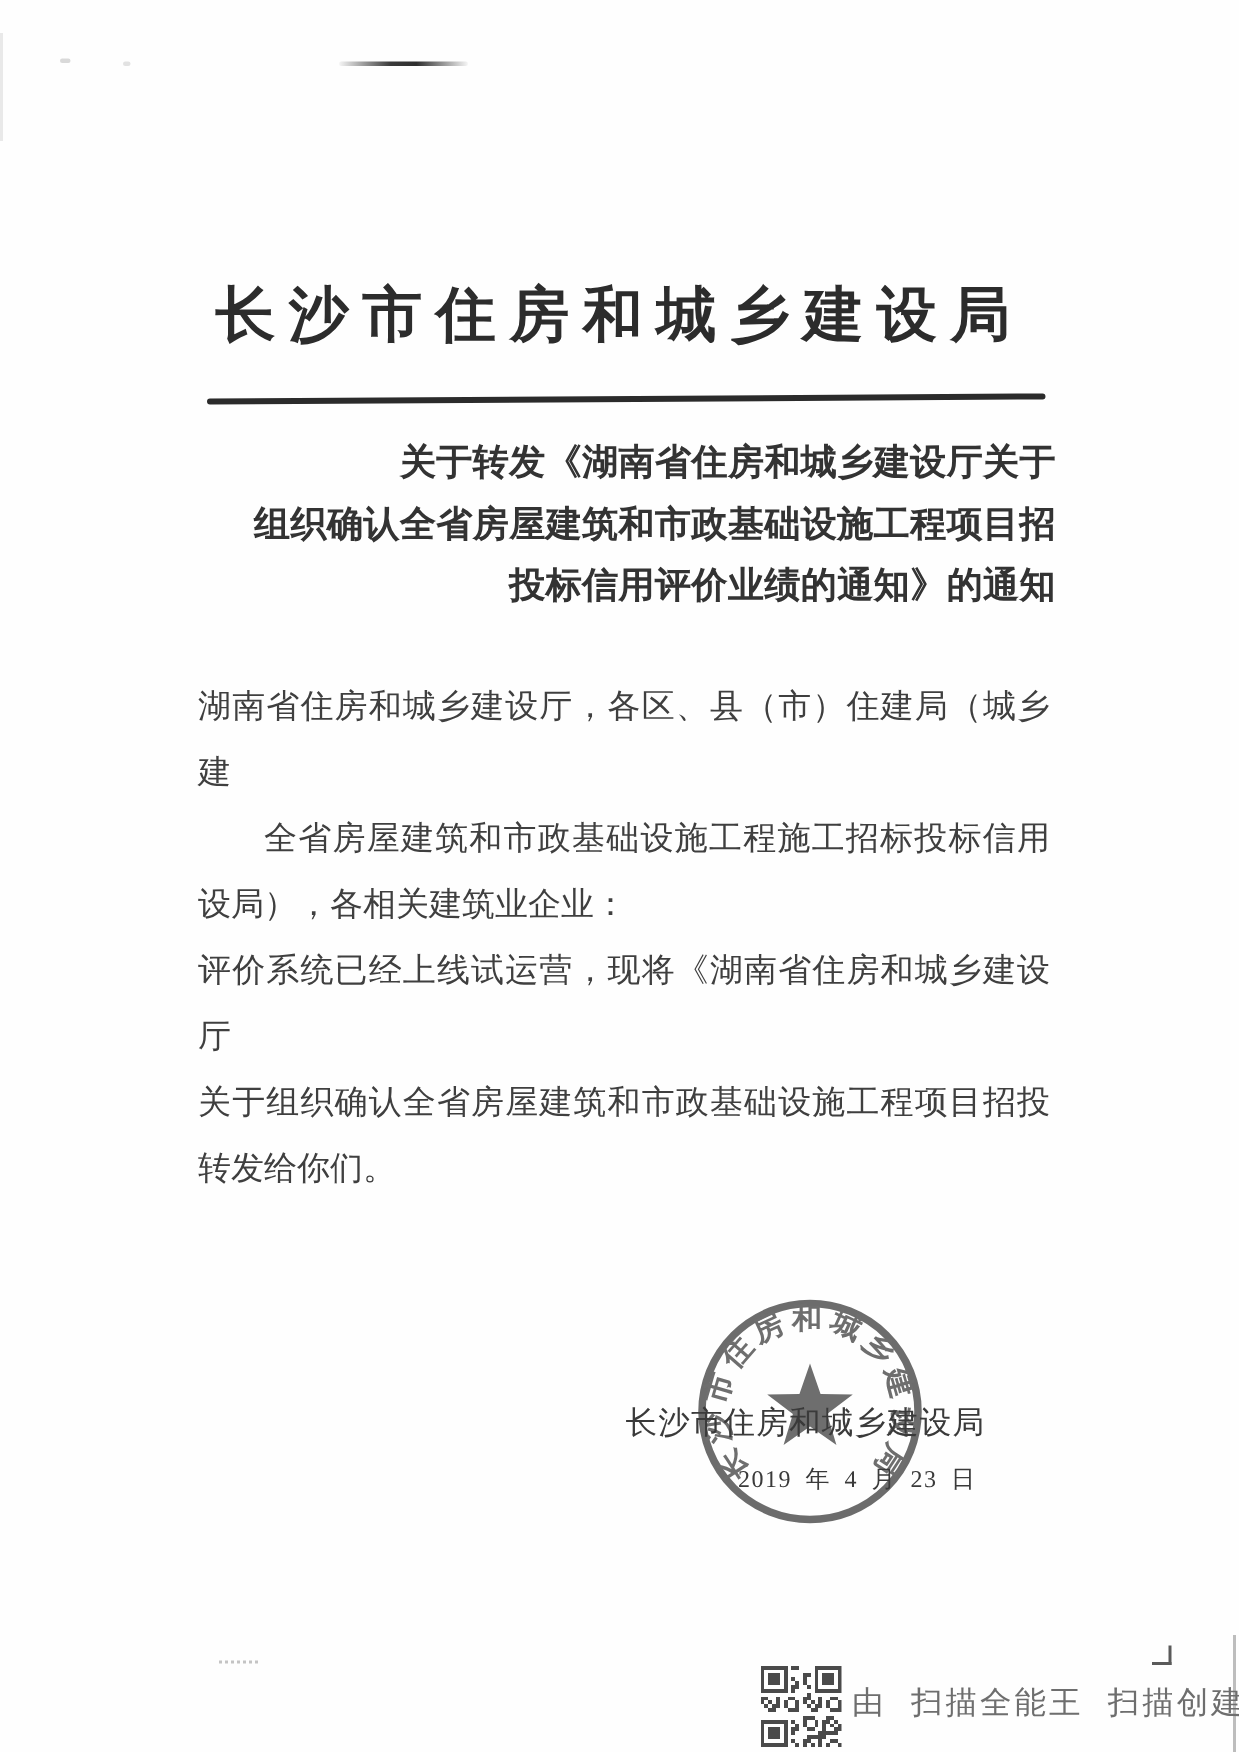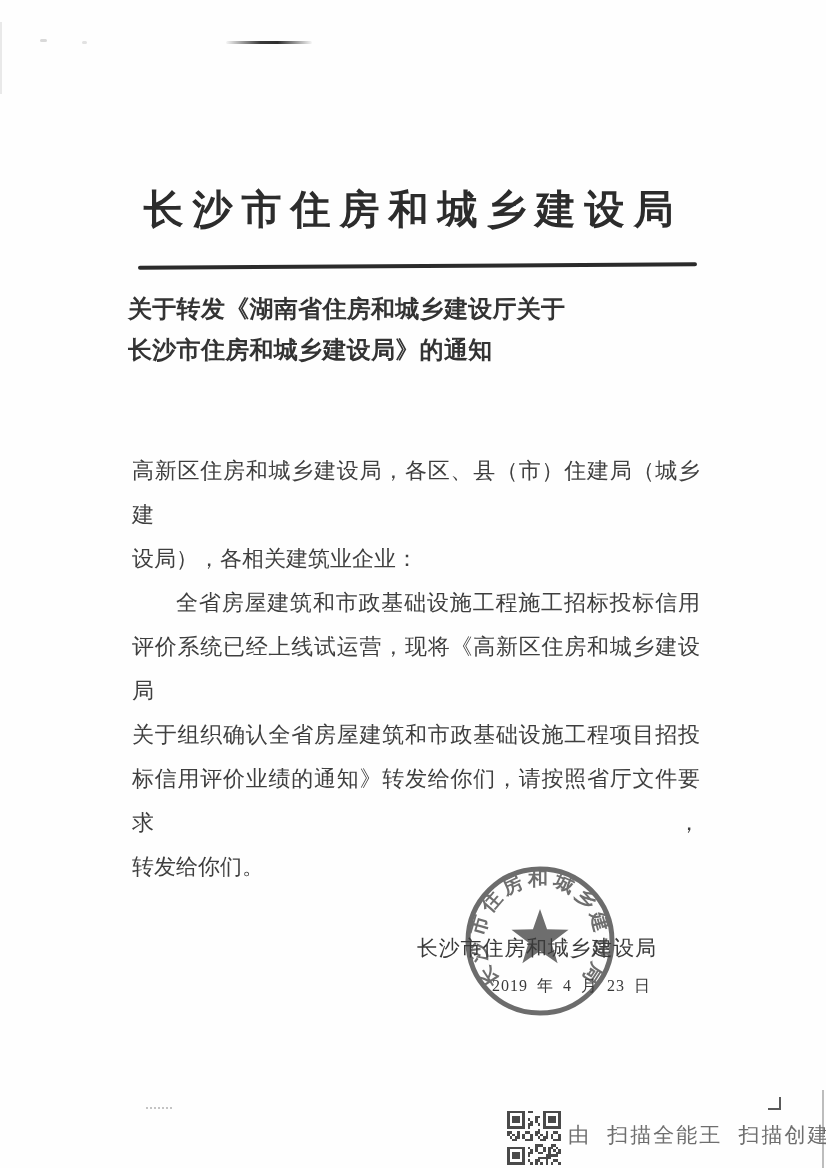--- a/index.html
+++ b/index.html
@@ -38,21 +38,21 @@
   .rule {
     position: absolute; left: 138px; top: 264px; width: 559px; height: 4px;
     background: #2b2b2b;
     transform: rotate(-0.35deg);
     border-radius: 2px;
   }
 
   
   .doc-title {
     position: absolute; left: 128px; top: 289px; width: 576px;
-    text-align: left;
+    text-align: right;
     font-size: 24px; font-weight: bold; line-height: 41px;
     letter-spacing: 0.3px;
     color: #333333;
   }
 
   
   .body-block {
     position: absolute; left: 132px; top: 449px; width: 568px;
     font-size: 22px; line-height: 44px;
     color: #3f3f3f;
@@ -102,30 +102,30 @@
   <div class="speck-b"></div>
   <div class="edge-sliver"></div>
   <div class="dotted-streak"></div>
   <div class="right-edge-line"></div>
 
   <div class="agency-header">长沙市住房和城乡建设局</div>
   <div class="rule"></div>
 
   <div class="doc-title">
     <div class="tl">关于转发《湖南省住房和城乡建设厅关于</div>
-    <div class="tl">长沙市住房和城乡建设局》的通知</div>
+    <div class="tl">组织确认全省房屋建筑和市政基础设施工程项目招</div>
+    <div class="tl">投标信用评价业绩的通知》的通知</div>
   </div>
 
   <div class="body-block">
-    <div class="bl fill">高新区住房和城乡建设局，各区、县（市）住建局（城乡建</div>
+    <div class="bl fill">湖南省住房和城乡建设厅，各区、县（市）住建局（城乡建</div>
+    <div class="bl indent fill">全省房屋建筑和市政基础设施工程施工招标投标信用</div>
     <div class="bl">设局），各相关建筑业企业：</div>
-    <div class="bl indent fill">全省房屋建筑和市政基础设施工程施工招标投标信用</div>
-    <div class="bl fill">评价系统已经上线试运营，现将《高新区住房和城乡建设局</div>
+    <div class="bl fill">评价系统已经上线试运营，现将《湖南省住房和城乡建设厅</div>
     <div class="bl fill">关于组织确认全省房屋建筑和市政基础设施工程项目招投</div>
-    <div class="bl fill">标信用评价业绩的通知》转发给你们，请按照省厅文件要求，</div>
     <div class="bl">转发给你们。</div>
     <div class="spacer"></div>
   </div>
 
   <svg class="seal" viewBox="0 0 160 160">
     <circle cx="80" cy="80" r="72" fill="none" stroke="#4d4d4d" stroke-width="5"></circle>
     <polygon fill="#4f4f4f" transform="translate(80,78)" points="0,-30 7.05,-9.71 28.53,-9.27 11.41,3.71 17.63,24.27 0,12 -17.63,24.27 -11.41,3.71 -28.53,-9.27 -7.05,-9.71"></polygon>
     <defs>
       <path id="sealArc" d="M 40.4,119.6 A 56,56 0 1,1 119.6,119.6" fill="none"></path>
     </defs>

